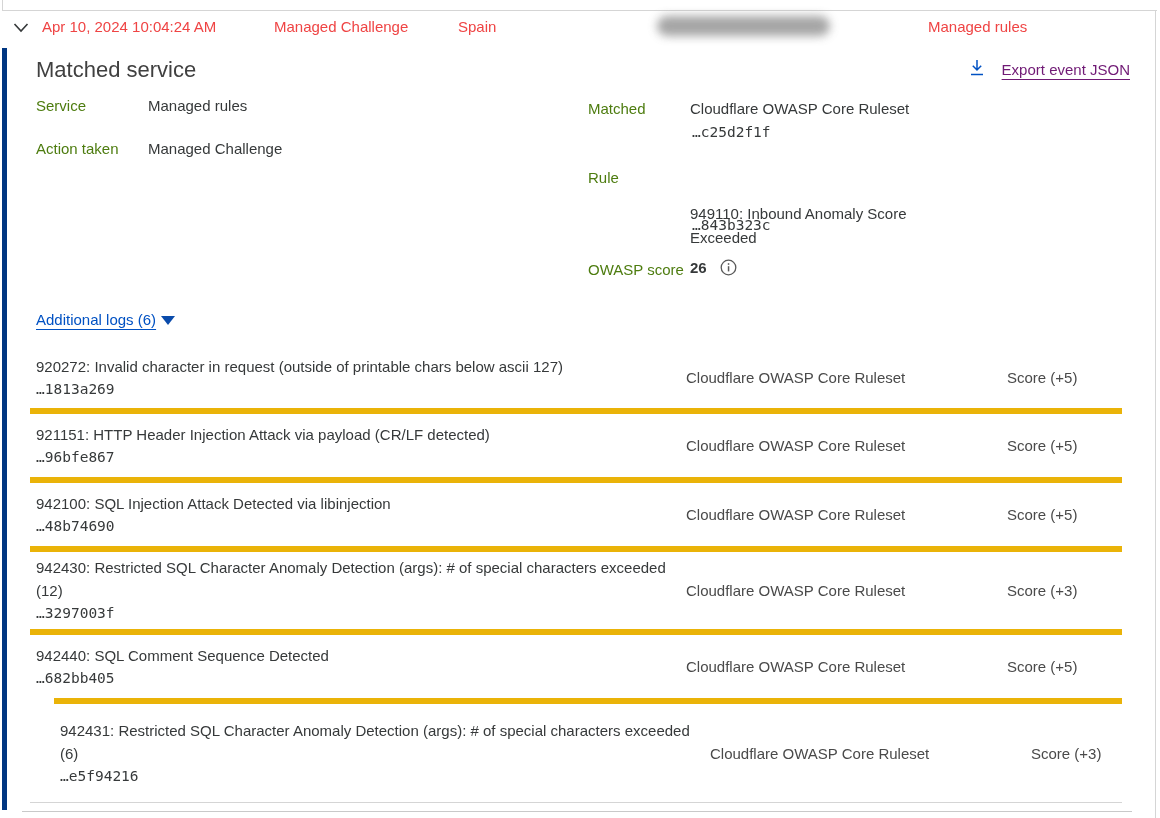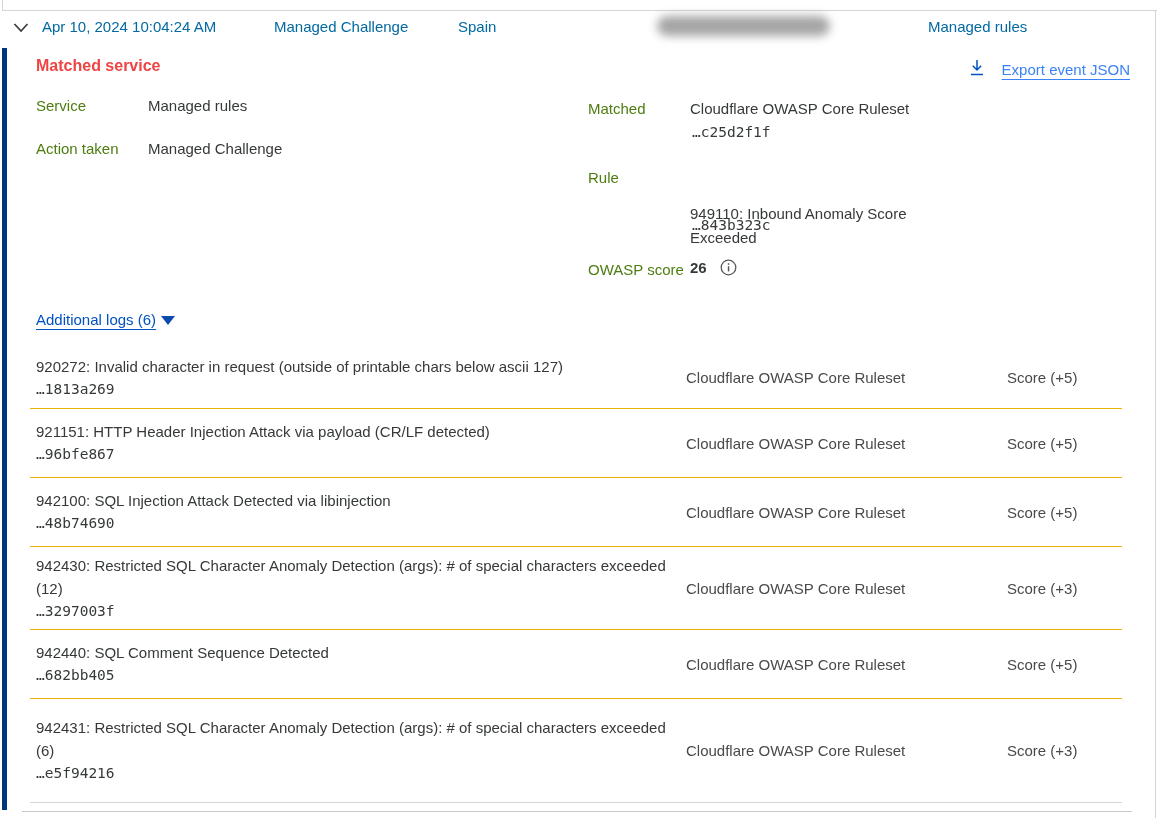--- a/index.html
+++ b/index.html
@@ -8,50 +8,50 @@
   .sheet { position:relative; width:1160px; height:818px; background:#fff; overflow:hidden; }
 
   
   .top-divider   { position:absolute; top:10px; left:2px; right:3px; height:1px; background:#d5d5d5; }
   .right-border  { position:absolute; top:10px; right:4px; bottom:0; width:1px; background:#d5d5d5; }
   .left-tick     { position:absolute; top:0; left:2px; width:1px; height:10px; background:#d5d5d5; }
   .accent-bar    { position:absolute; left:2px; top:48px; width:5px; height:762px; background:#003681; }
   .panel-bottom  { position:absolute; top:811px; left:22px; width:1110px; height:1px; background:#c9c9c9; }
 
   
-  .hdr-item { position:absolute; font-size:15px; color:#0369a1; white-space:nowrap; }
+  .hdr-item { position:absolute; font-size:15px; color:#ef4444; white-space:nowrap; }
   .chevron  { position:absolute; left:13px; top:20px; width:16px; height:13px; cursor:pointer; }
   .redacted { position:absolute; left:657px; top:16px; width:173px; height:20px; background:#8f8f8f;
               border-radius:10px; filter:blur(5px); opacity:.8; }
 
   
-  .panel-title { position:absolute; left:36px; top:57px; font-size:16px; font-weight:700; color:#ef4444; }
+  .panel-title { position:absolute; left:36px; top:57px; font-size:22px; font-weight:400; color:#404040; }
   .export-link { position:absolute; right:30px; top:59px; display:flex; align-items:center; gap:17px;
-                 font-size:15px; color:#3b82f6; text-decoration:none; cursor:pointer; }
+                 font-size:15px; color:#701a75; text-decoration:none; cursor:pointer; }
   .export-link .txt { text-decoration:underline; text-underline-offset:4px; }
 
   
   .lbl { position:absolute; font-size:15px; color:#4d7c0f; white-space:nowrap; }
   .val { position:absolute; font-size:15px; color:#36393a; }
   .mono { font-family:"DejaVu Sans Mono", monospace; font-size:14.5px; color:#36393a; }
   .rule-val { width:250px; line-height:24px;margin-top:36px; }
   .owasp-wrap { position:absolute; left:690px; top:259px; display:flex; align-items:center; gap:13px;font-weight:bold; }
   .info-icon { display:inline-flex; cursor:pointer; }
 
   
   .logs-toggle { position:absolute; left:36px; top:311px; display:flex; align-items:center; gap:5px; cursor:pointer; }
   .logs-toggle .txt { font-size:15px; color:#0051c3; text-decoration:underline; text-underline-offset:4px; }
   .caret-down { width:0; height:0; border-left:7px solid transparent; border-right:7px solid transparent;
                 border-top:9px solid #0a4bab; margin-top:2px; }
 
   
   .logs-table { position:absolute; top:347px; left:30px; width:1092px; border-bottom:1px solid #d5d5d5; }
   .log-row { display:grid; grid-template-columns:650px 321px 1fr; align-items:center; padding-left:6px; }
-  .log-row + .log-row { border-top:1px solid #eab308; }
-  .log-row.h61 { height:61px; } .log-row.h69 { height:69px; } .log-row.h83 { height:83px; } .log-row.h104 { height:104px; }
+  .log-row + .log-row { border-top:6px solid #eab308; }
+  .log-row.h61 { height:61px; } .log-row.h69 { height:69px; } .log-row.h83 { height:83px; } .log-row.h104 { height:104px;margin-left:24px; }
   .log-desc { font-size:15px; color:#36393a; line-height:23px; padding-right:20px; }
   .log-hash { line-height:23px; }
   .log-ruleset, .log-score { font-size:15px; color:#4a4a4a; white-space:nowrap; }
 </style>
 </head>
 <body>
 
 <div class="sheet">
 
   <div class="left-tick"></div>

